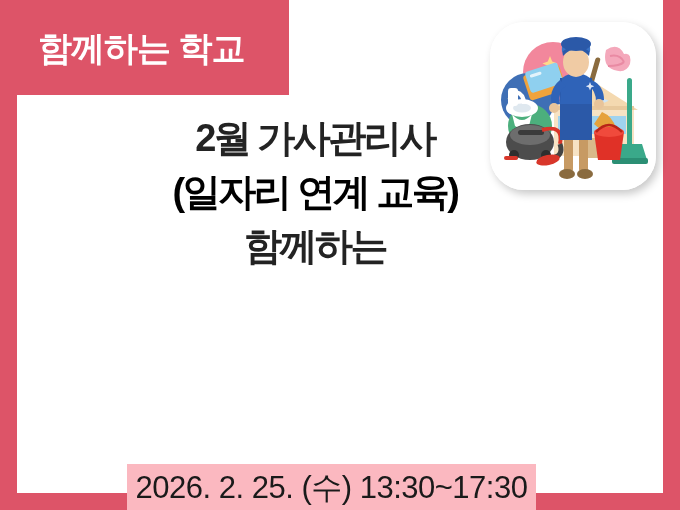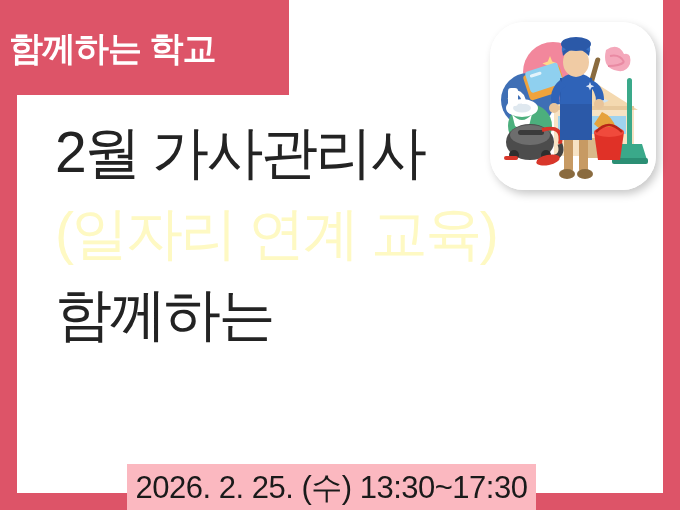--- a/index.html
+++ b/index.html
@@ -37,43 +37,44 @@
     height: 95px;
     background: #dd5468;
     display: flex;
     align-items: center;
   }
   .header-banner-label {
     color: #ffffff;
     font-size: 34px;
     font-weight: bold;
     letter-spacing: -1px;
-    margin-left: 9px;
+    margin-left: 38px;
     line-height: 1;
     white-space: nowrap;
   }
   
   .title-block {
     position: absolute;
     left: 55px;
     top: 112px;
     width: 520px;
   }
   .title-line {
-    font-size: 57px;
-    font-weight: normal;
+    font-size: 38px;
+    font-weight: bold;
     line-height: 1.42;
     letter-spacing: -2.5px;
     white-space: nowrap;
+    text-align: center;
   }
   .title-line.dark {
     color: #232323;
   }
   .title-line.pink {
-    color: #fef9c3;
+    color: #000000;
   }
   
   .date-row {
     position: absolute;
     left: 0px;
     top: 416px;
     width: 663px;
     text-align: center;
     margin-top: 48px;
   }

